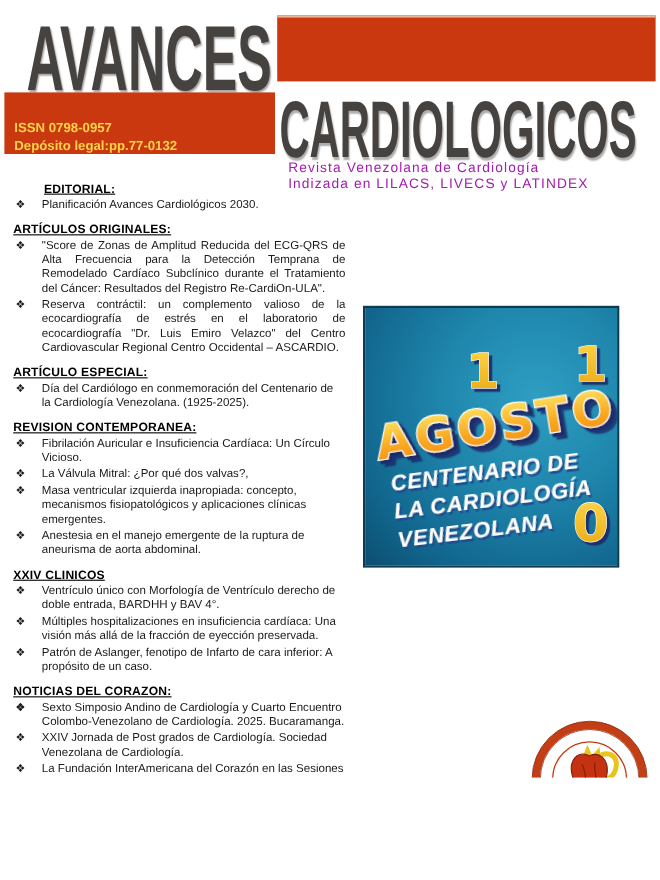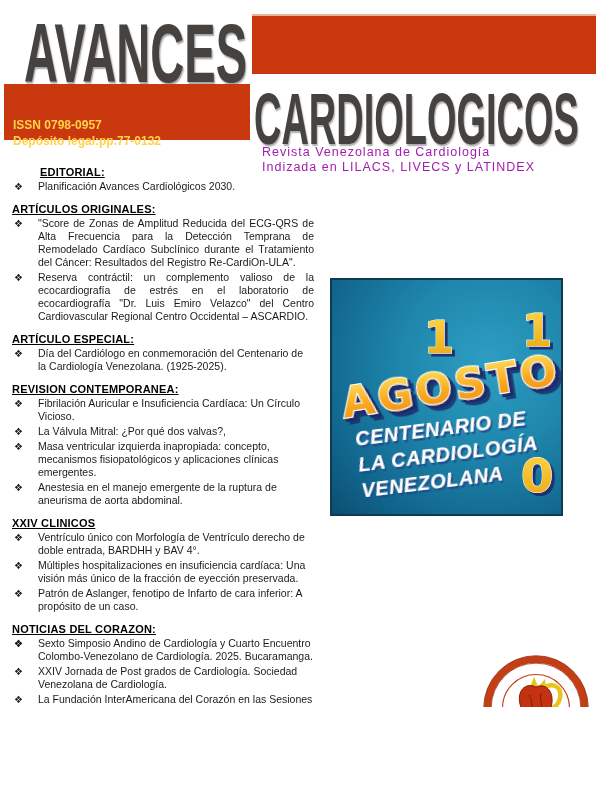--- a/index.html
+++ b/index.html
@@ -9,21 +9,21 @@
   
   .red-top-block{position:absolute;left:252px;top:14px;width:344px;height:58px;
         background:#c9380e;border-top:2px solid #e8b49a;}
   .title-avances{position:absolute;left:24px;top:11px;font-family:"Liberation Sans",sans-serif;
         font-weight:bold;font-size:84px;line-height:84px;color:#45423f;
         transform:scaleX(0.56);transform-origin:left top;white-space:nowrap;
         text-shadow:2px 2px 2px rgba(50,50,50,.45);}
   .issn-banner{position:absolute;left:4px;top:84px;width:246px;height:56px;background:#c9380e;}
   .issn-banner .line{color:#ffd24a;font-weight:bold;font-size:12px;line-height:16px;
         padding-left:9px;white-space:nowrap;}
-  .issn-banner .line:first-child{padding-top:9px;margin-top:24px;}
+  .issn-banner .line:first-child{padding-top:24px;}
   .title-cardio{position:absolute;left:254px;top:82px;font-family:"Liberation Sans",sans-serif;
         font-weight:bold;font-size:73px;line-height:73px;color:#454240;
         transform:scaleX(0.52);transform-origin:left top;white-space:nowrap;
         text-shadow:2px 2px 2px rgba(50,50,50,.4), 0 0 3px #ffffff;}
   .tagline{position:absolute;left:262px;top:145px;width:320px;text-align:left;
         color:#a21caf;font-size:12.5px;line-height:15px;letter-spacing:1px;white-space:nowrap;}
 
   
   .toc{position:absolute;left:12px;top:166px;width:302px;color:#1a1a1a;}
   .toc-title{font-size:11px;font-weight:bold;color:#000;margin:10px 0 2px 0;
@@ -79,21 +79,21 @@
       <section class="toc-section">
         <h2 class="toc-title">REVISION CONTEMPORANEA:</h2>
         <div class="toc-item"><span class="bullet">❖</span><span>Fibrilación Auricular e Insuficiencia Cardíaca: Un Círculo Vicioso.</span></div>
         <div class="toc-item"><span class="bullet">❖</span><span>La Válvula Mitral: ¿Por qué dos valvas?,</span></div>
         <div class="toc-item"><span class="bullet">❖</span><span>Masa ventricular izquierda inapropiada: concepto, mecanismos fisiopatológicos y aplicaciones clínicas emergentes.</span></div>
         <div class="toc-item"><span class="bullet">❖</span><span>Anestesia en el manejo emergente de la ruptura de aneurisma de aorta abdominal.</span></div>
       </section>
       <section class="toc-section">
         <h2 class="toc-title">XXIV CLINICOS</h2>
         <div class="toc-item"><span class="bullet">❖</span><span>Ventrículo único con Morfología de Ventrículo derecho de doble entrada, BARDHH y BAV 4°.</span></div>
-        <div class="toc-item"><span class="bullet">❖</span><span>Múltiples hospitalizaciones en insuficiencia cardíaca: Una visión más único de la fracción de eyección preservada.</span></div>
+        <div class="toc-item"><span class="bullet">❖</span><span>Múltiples hospitalizaciones en insuficiencia cardíaca: Una visión más allá de la fracción de eyección preservada.</span></div>
         <div class="toc-item"><span class="bullet">❖</span><span>Patrón de Aslanger, fenotipo de Infarto de cara inferior: A propósito de un caso.</span></div>
       </section>
       <section class="toc-section">
         <h2 class="toc-title">NOTICIAS DEL CORAZON:</h2>
         <div class="toc-item"><span class="bullet">❖</span></div>
         <div class="toc-item"><span class="bullet">❖</span><span>Sexto Simposio Andino de Cardiología y Cuarto Encuentro Colombo-Venezolano de Cardiología. 2025. Bucaramanga.</span></div>
         <div class="toc-item"><span class="bullet">❖</span><span>XXIV Jornada de Post grados  de Cardiología. Sociedad Venezolana de Cardiología.</span></div>
         <div class="toc-item"><span class="bullet">❖</span><span>La Fundación InterAmericana del Corazón en las Sesiones de la American Heart Association, AHA 2025.</span></div>
       </section>
     </div>

